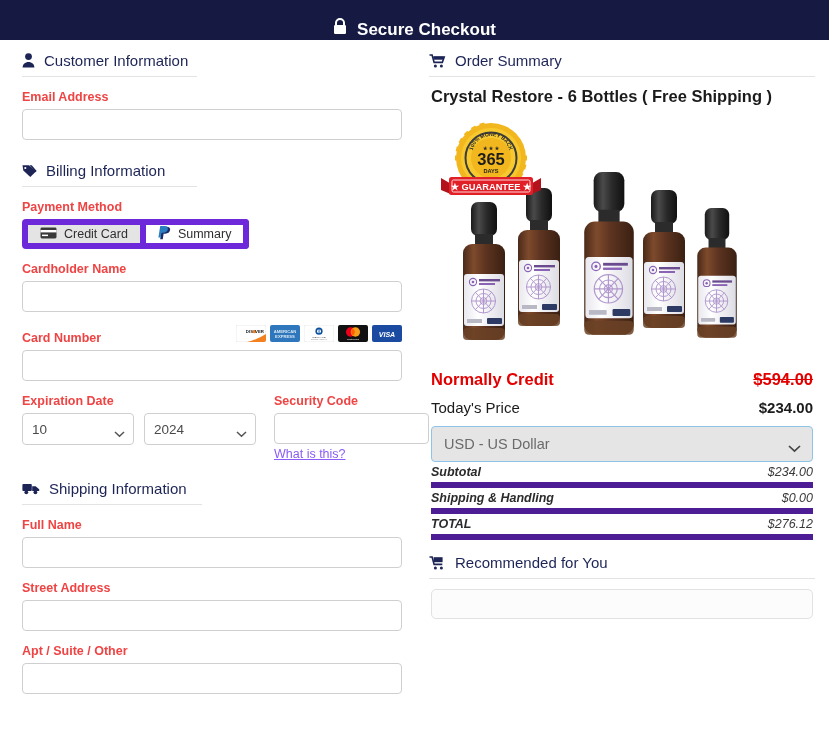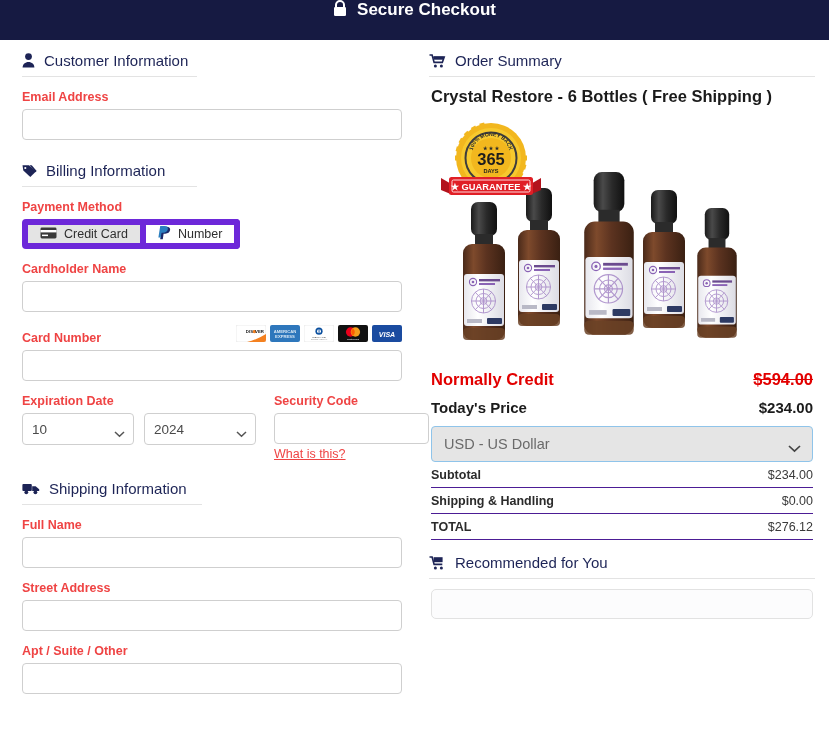--- a/index.html
+++ b/index.html
@@ -10,21 +10,21 @@
     font-family: "Liberation Sans", sans-serif;
     color: #212529;
     -webkit-font-smoothing: antialiased;
   }
 
   
   .topbar {
     height: 40px;
     background: #161a42;
     color: #ffffff;
-    display: flex; align-items: flex-start; justify-content: center;
+    display: flex; align-items: flex-end; justify-content: center;
     gap: 10px;
     font-size: 17px; font-weight: bold;
   }
   .lock-icon { display:block; }
 
   
   .columns { display: flex; padding: 0; }
   .col-left  { width: 415px; padding: 12px 18px 0 22px; }
   .col-right { width: 414px; padding: 12px 14px 0 14px; }
 
@@ -91,21 +91,21 @@
     appearance: none; -webkit-appearance: none;
     outline: none; cursor: pointer;
   }
   .sel-wrap { position: relative; display:inline-block; }
   .sel-wrap .chev {
     position:absolute; right: 9px; top: 11px; pointer-events:none;
   }
   .sec-col { margin-left: 6px; }
   .whatis {
     display:inline-block; margin-top: 0;
-    font-size: 12.5px; color: #ef4444;
+    font-size: 12.5px; color: #8b5cf6;
     text-decoration: underline; cursor: pointer;
   }
 
   
   .product-title {
     font-size: 16.5px; font-weight: bold; color: #1b1b1b;
     margin: 6px 0 0 2px;
   }
   .product-img-wrap {
     position: relative; height: 250px; margin-top: 10px;
@@ -114,21 +114,21 @@
   .price-row {
     display:flex; justify-content: space-between; align-items: baseline;
     margin-top: 4px;
     padding: 0 2px;
   }
   .normally-label { color: #e20000; font-size: 16.5px; font-weight: bold; }
   .normally-value {
     color: #e20000; font-size: 16.5px; font-weight: bold;
     text-decoration: line-through;
   }
-  .today-label { color:#1b1b1b; font-size: 15px; font-weight: bold; }
+  .today-label { color:#1b1b1b; font-size: 15px; font-weight: normal; }
   .today-value { color:#1b1b1b; font-size: 15px; font-weight: bold; }
 
   .currency-select {
     position: relative;
     margin: 10px 2px 0 2px;
   }
   .currency-select select {
     width: 100%; height: 36px;
     border: 1px solid #8fc4ea; border-radius: 4px;
     background: #e5e5e5; color: #6a6a6a;
@@ -136,22 +136,23 @@
     padding: 0 30px 0 12px;
     appearance:none; -webkit-appearance:none;
     outline:none; cursor:pointer;
   }
   .currency-select .chev { position:absolute; right: 12px; top: 13px; pointer-events:none; }
 
   .totals { margin: 0 2px; }
   .totals-row {
     display:flex; justify-content: space-between; align-items:center;
     height: 26px;
-    border-bottom: 1px solid #4c1d95;
+    border-bottom: 6px solid #4c1d95;
     font-size: 12.5px;
+    font-style: italic;
   }
   .totals-row .t-label { font-weight: bold; color:#2b2b2b; }
   .totals-row .t-value { color:#3a3a3a; }
 
   .rec-card {
     margin: 10px 2px 0 2px;
     height: 30px;
     border: 1px solid #e2e2e2; border-radius: 5px;
     background: #fcfcfd;
   }
@@ -215,21 +216,21 @@
         </span>
         <span>Credit Card</span>
       </button>
       <button class="pm-btn">
         <span>
           <svg width="13" height="14" viewBox="0 0 13 14">
             <path d="M2.2 13.3 4 0.7h4.6c2.6 0 3.9 1.3 3.5 3.4-.4 2.3-2.2 3.6-4.8 3.6H5.6l-.8 5.6z" fill="#1b2a6b"></path>
             <path d="M0.4 11.5 2.2 0h4.3c2.5 0 3.7 1.2 3.3 3.3C9.4 5.5 7.7 6.7 5.2 6.7H3.5l-.8 4.8z" fill="#2c7fbf"></path>
           </svg>
         </span>
-        <span>Number</span>
+        <span>Summary</span>
       </button>
     </div>
 
     <div class="field-label">Cardholder Name</div>
     <input class="txt" type="text" value="" style="">
 
     <div class="cardnum-row" style="margin-top:13px;">
       <div class="field-label" style="margin:0;">Card Number</div>
       <div class="brands">
         <span class="brand">

